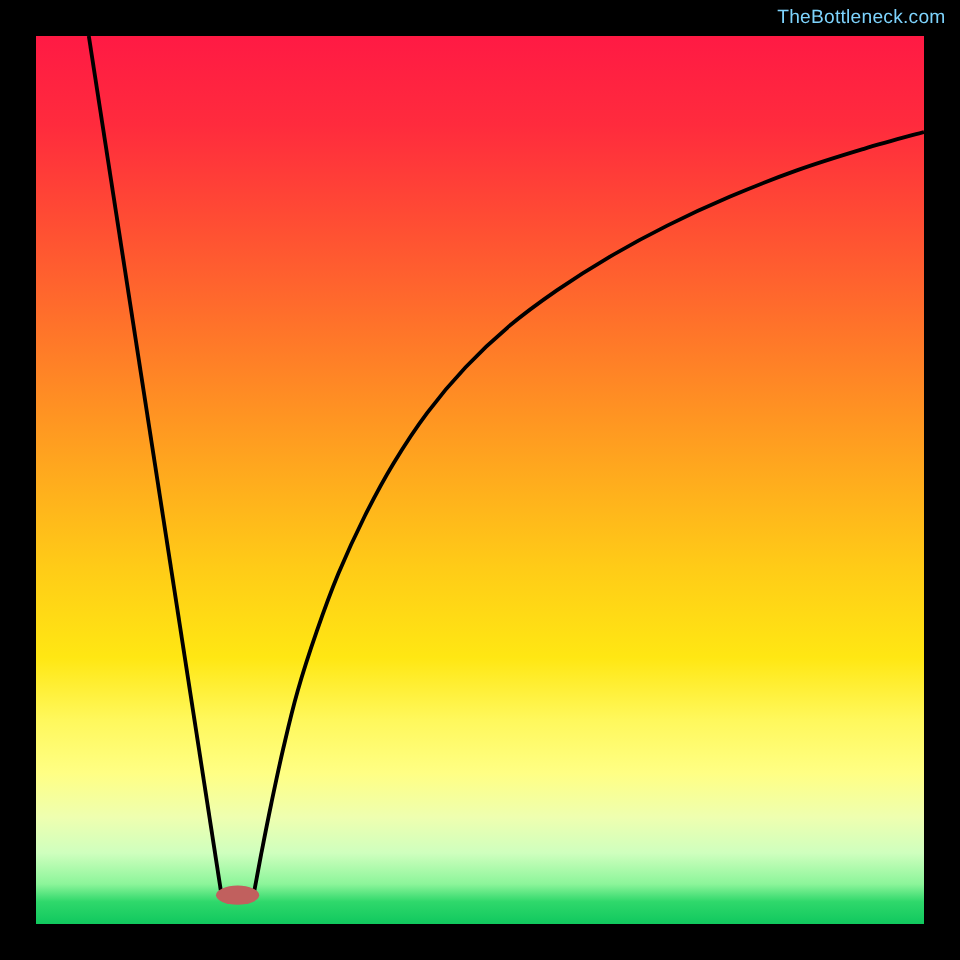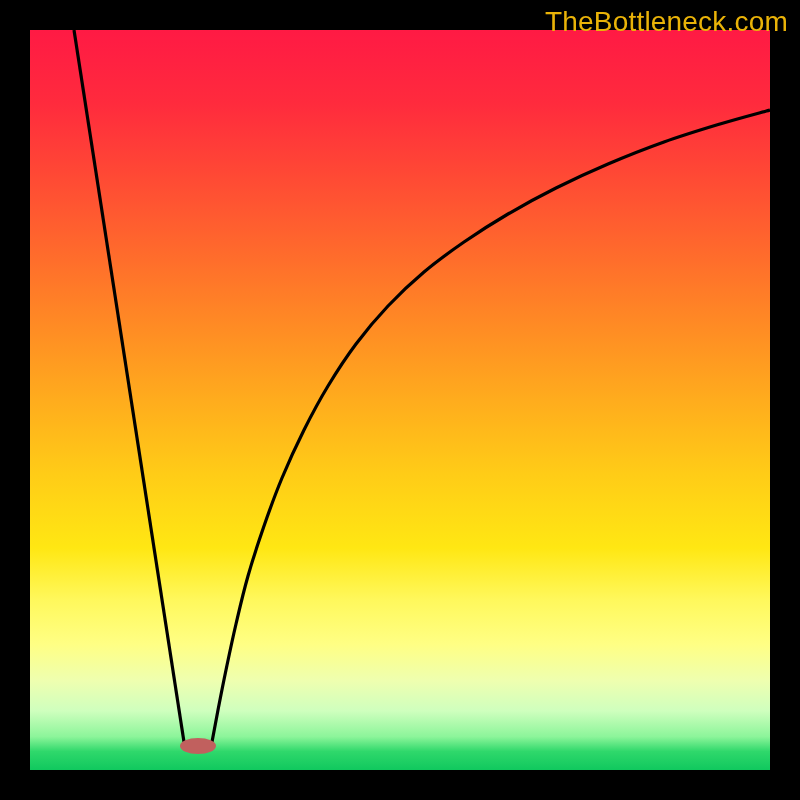--- a/index.html
+++ b/index.html
@@ -22,22 +22,22 @@
     left: 30px;
     top: 30px;
     width: 740px;
     height: 740px;
     overflow: hidden;
   }
   .watermark {
     position: absolute;
     top: 6px;
     right: 12px;
-    color: #eab308;
-    font-size: 28px;
+    color: #7dd3fc;
+    font-size: 16px;
     font-weight: 500;
     letter-spacing: 0.2px;
     z-index: 10;
     font-family: Arial, sans-serif;
   }
   svg { display: block; }
 </style>
 </head>
 <body>
 

